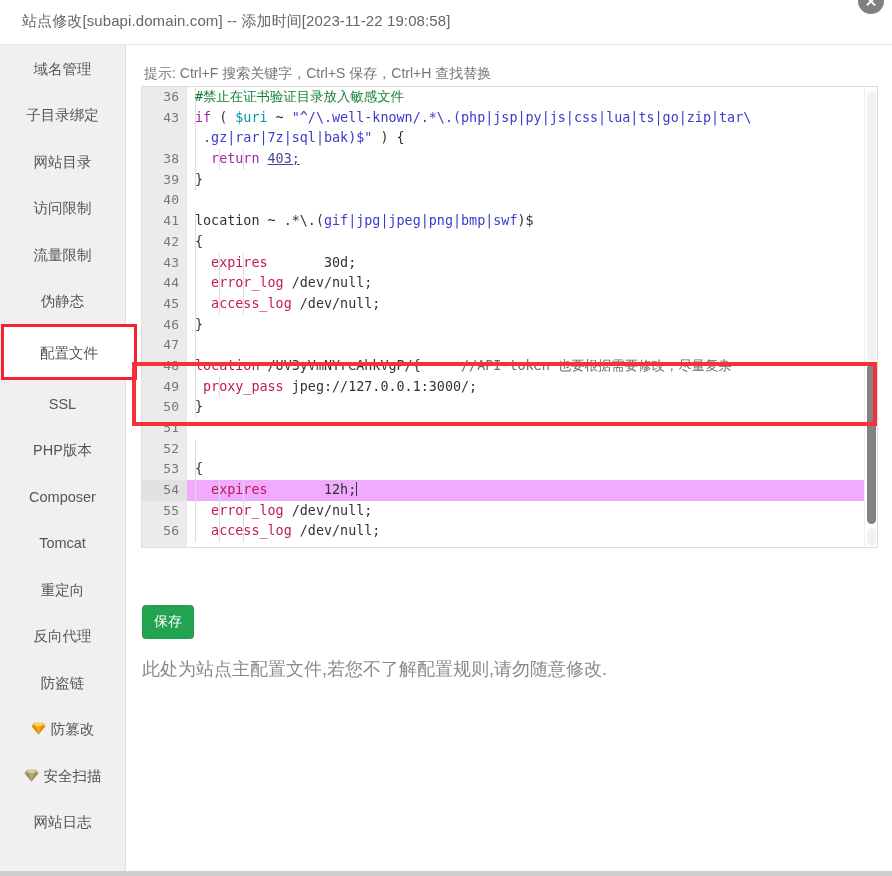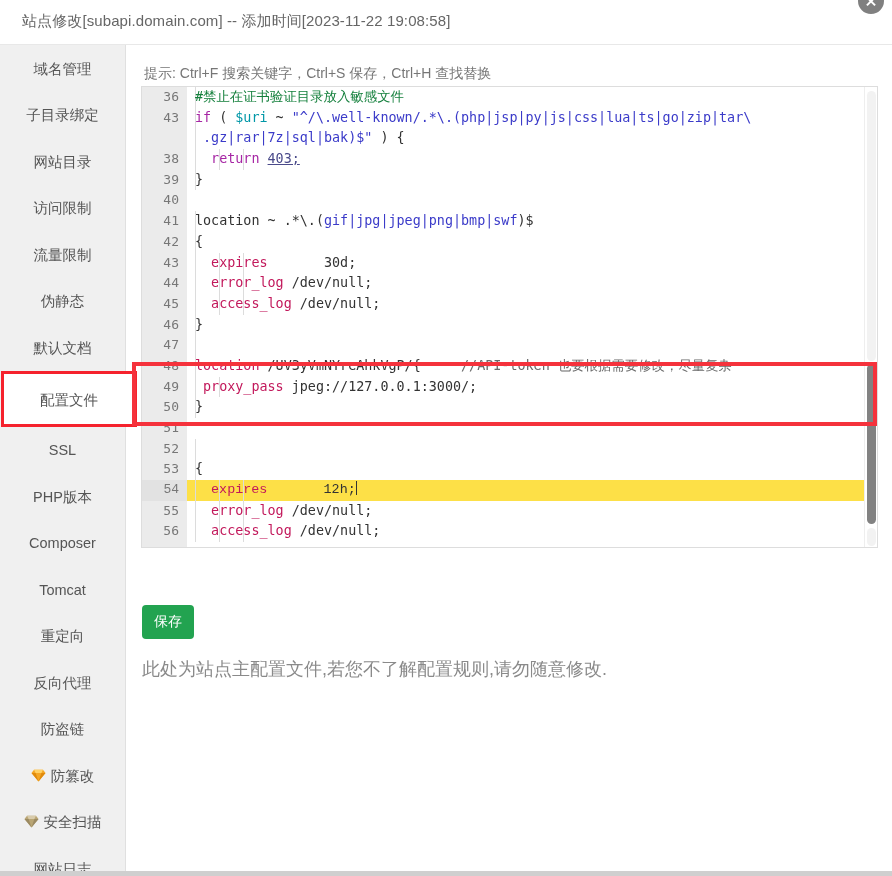--- a/index.html
+++ b/index.html
@@ -81,21 +81,21 @@
   .gutter {
     position:absolute; left:0; top:0; width:45px; height:462px;
     background:#ebebeb;
   }
   .code-area {
     position:absolute; left:0; top:0; width:737px; height:462px;
     font-family:"DejaVu Sans Mono","Liberation Mono",monospace;
     font-size:13.4px;
   }
   .ln-row { position:relative; height:20.7px; }
-  .ln-row.active { background:#fde047;font-family:Liberation Mono, monospace; }
+  .ln-row.active { background:#f0abfc; }
   .ln-row.active .lnum { background:#e2e2e2; }
   .lnum {
     position:absolute; left:0; top:0; width:45px; height:20.7px;
     line-height:20.7px; text-align:right; padding-right:8px;
     color:#777777; font-size:13px; background:#ebebeb;
   }
   .lnum.blank { color:transparent; }
   .code {
     position:absolute; left:53px; top:0; height:20.7px; line-height:20.7px;
     color:#333333; white-space:pre;
@@ -166,21 +166,20 @@
     <div class="close-btn"></div>
   </div>
 
   <div class="sidebar" id="sidebar">
       <div class="side-item"><span class="lbl">域名管理</span></div>
       <div class="side-item"><span class="lbl">子目录绑定</span></div>
       <div class="side-item"><span class="lbl">网站目录</span></div>
       <div class="side-item"><span class="lbl">访问限制</span></div>
       <div class="side-item"><span class="lbl">流量限制</span></div>
       <div class="side-item"><span class="lbl">伪静态</span></div>
-      <div class="side-item"><span class="lbl">默认文档</span></div>
       <div class="side-item active"><span class="lbl">配置文件</span></div>
       <div class="side-item"><span class="lbl">SSL</span></div>
       <div class="side-item"><span class="lbl">PHP版本</span></div>
       <div class="side-item"><span class="lbl">Composer</span></div>
       <div class="side-item"><span class="lbl">Tomcat</span></div>
       <div class="side-item"><span class="lbl">重定向</span></div>
       <div class="side-item"><span class="lbl">反向代理</span></div>
       <div class="side-item"><span class="lbl">防盗链</span></div>
       <div class="side-item"><span class="gem"><svg width="15" height="13" viewBox="0 0 15 13">
             <polygon points="0.5,4 3,0.8 12,0.8 14.5,4 7.5,12.5" fill="#f5a623"></polygon>

